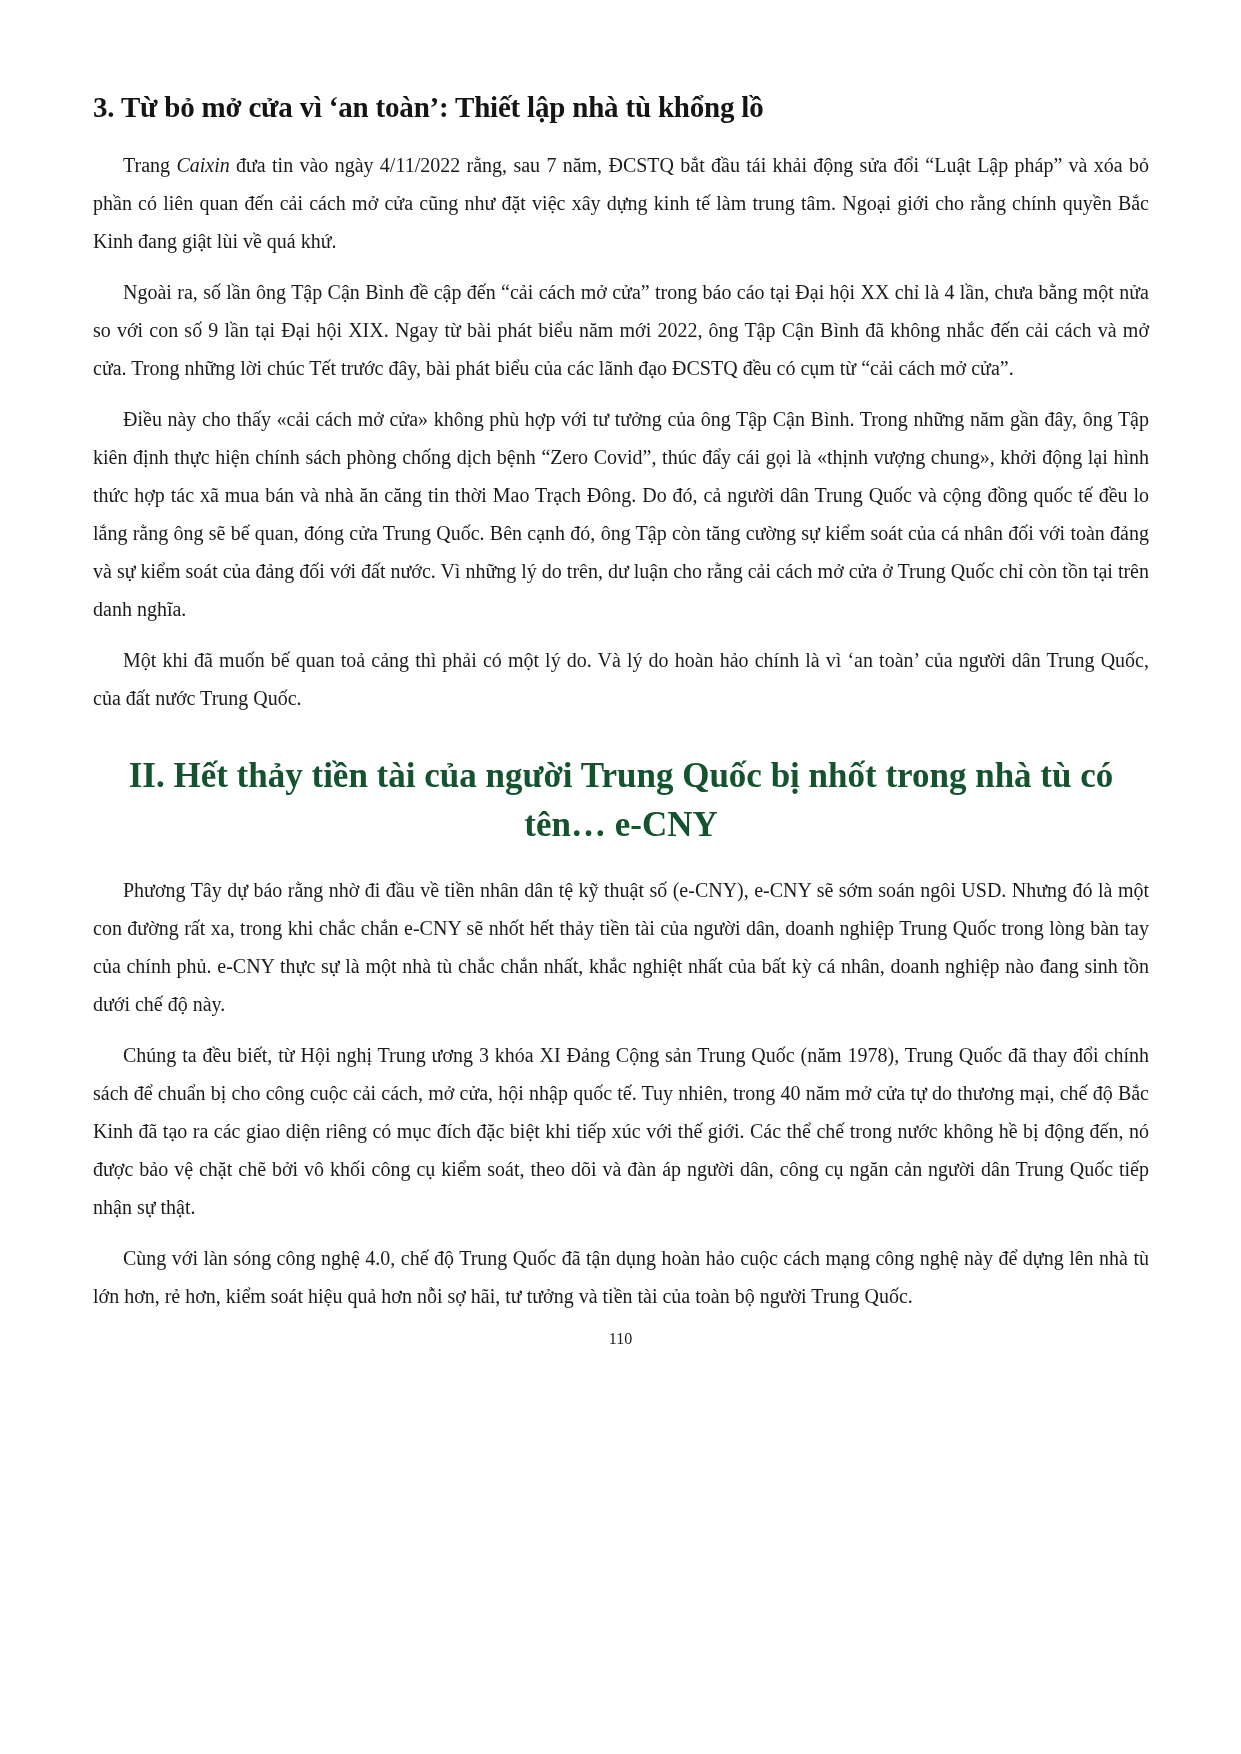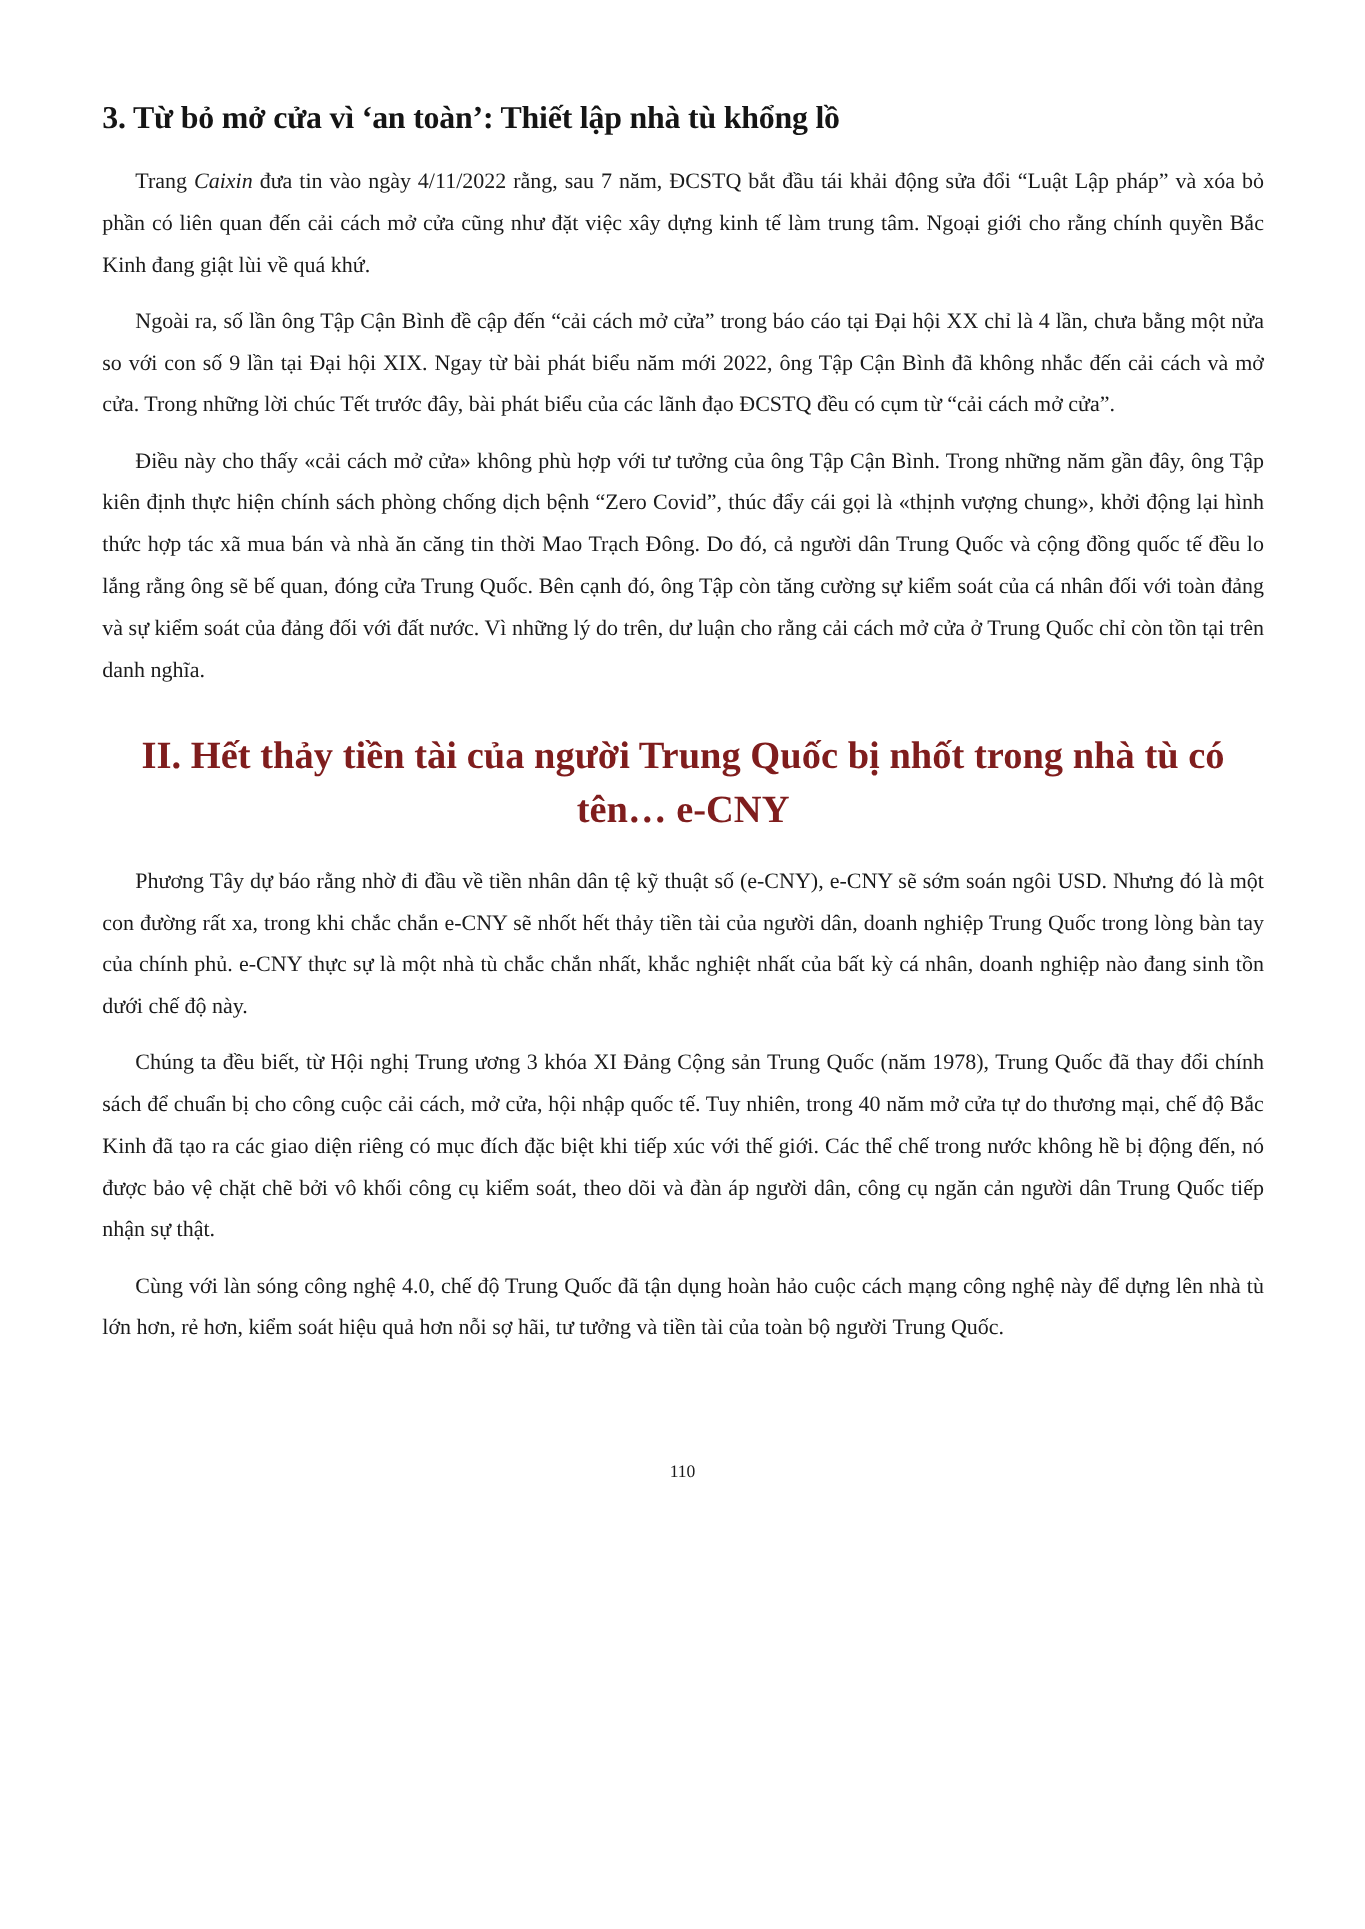--- a/index.html
+++ b/index.html
@@ -36,21 +36,21 @@
     margin: 0 0 13px 0;
     color: #1b1b1b;
   }
   p.body-para:last-of-type { margin-bottom: 1px; }
   .chapter-heading {
     font-size: 35px;
     font-weight: 700;
     line-height: 49px;
     text-align: center;
     margin: 34px 30px 22px 30px;
-    color: #7f1d1d;
+    color: #14532d;
   }
   .page-footer {
     position: absolute;
     bottom: 56px;
     left: 0;
     width: 100%;
     text-align: center;
     font-size: 16px;
     color: #1b1b1b;
   }
@@ -63,20 +63,21 @@
   <div class="content">
 
     <h3 class="section-heading">3. Từ bỏ mở cửa vì ‘an toàn’: Thiết lập nhà tù khổng lồ</h3>
 
     <p class="body-para"><span>Trang </span><em class="caixin">Caixin</em><span> đưa tin vào ngày 4/11/2022 rằng, sau 7 năm, ĐCSTQ bắt đầu tái khải động sửa đổi “Luật Lập pháp” và xóa bỏ phần có liên quan đến cải cách mở cửa cũng như đặt việc xây dựng kinh tế làm trung tâm. Ngoại giới cho rằng chính quyền Bắc Kinh đang giật lùi về quá khứ.</span></p>
 
     <p class="body-para">Ngoài ra, số lần ông Tập Cận Bình đề cập đến “cải cách mở cửa” trong báo cáo tại Đại hội XX chỉ là 4 lần, chưa bằng một nửa so với con số 9 lần tại Đại hội XIX. Ngay từ bài phát biểu năm mới 2022, ông Tập Cận Bình đã không nhắc đến cải cách và mở cửa. Trong những lời chúc Tết trước đây, bài phát biểu của các lãnh đạo ĐCSTQ đều có cụm từ “cải cách mở cửa”.</p>
 
     <p class="body-para">Điều này cho thấy «cải cách mở cửa» không phù hợp với tư tưởng của ông Tập Cận Bình. Trong những năm gần đây, ông Tập kiên định thực hiện chính sách phòng chống dịch bệnh “Zero Covid”, thúc đẩy cái gọi là «thịnh vượng chung», khởi động lại hình thức hợp tác xã mua bán và nhà ăn căng tin thời Mao Trạch Đông. Do đó, cả người dân Trung Quốc và cộng đồng quốc tế đều lo lắng rằng ông sẽ bế quan, đóng cửa Trung Quốc. Bên cạnh đó, ông Tập còn tăng cường sự kiểm soát của cá nhân đối với toàn đảng và sự kiểm soát của đảng đối với đất nước. Vì những lý do trên, dư luận cho rằng cải cách mở cửa ở Trung Quốc chỉ còn tồn tại trên danh nghĩa.</p>
 
+    <p class="body-para">Một khi đã muốn bế quan toả cảng thì phải có một lý do. Và lý do hoàn hảo chính là vì ‘an toàn’ của người dân Trung Quốc, của đất nước Trung Quốc.</p>
 
     <h2 class="chapter-heading">II. Hết thảy tiền tài của người Trung Quốc bị nhốt trong nhà tù có tên… e-CNY</h2>
 
     <p class="body-para">Phương Tây dự báo rằng nhờ đi đầu về tiền nhân dân tệ kỹ thuật số (e-CNY), e-CNY sẽ sớm soán ngôi USD. Nhưng đó là một con đường rất xa, trong khi chắc chắn e-CNY sẽ nhốt hết thảy tiền tài của người dân, doanh nghiệp Trung Quốc trong lòng bàn tay của chính phủ. e-CNY thực sự là một nhà tù chắc chắn nhất, khắc nghiệt nhất của bất kỳ cá nhân, doanh nghiệp nào đang sinh tồn dưới chế độ này.</p>
 
     <p class="body-para">Chúng ta đều biết, từ Hội nghị Trung ương 3 khóa XI Đảng Cộng sản Trung Quốc (năm 1978), Trung Quốc đã thay đổi chính sách để chuẩn bị cho công cuộc cải cách, mở cửa, hội nhập quốc tế. Tuy nhiên, trong 40 năm mở cửa tự do thương mại, chế độ Bắc Kinh đã tạo ra các giao diện riêng có mục đích đặc biệt khi tiếp xúc với thế giới. Các thể chế trong nước không hề bị động đến, nó được bảo vệ chặt chẽ bởi vô khối công cụ kiểm soát, theo dõi và đàn áp người dân, công cụ ngăn cản người dân Trung Quốc tiếp nhận sự thật.</p>
 
     <p class="body-para">Cùng với làn sóng công nghệ 4.0, chế độ Trung Quốc đã tận dụng hoàn hảo cuộc cách mạng công nghệ này để dựng lên nhà tù lớn hơn, rẻ hơn, kiểm soát hiệu quả hơn nỗi sợ hãi, tư tưởng và tiền tài của toàn bộ người Trung Quốc.</p>
 
   </div>

